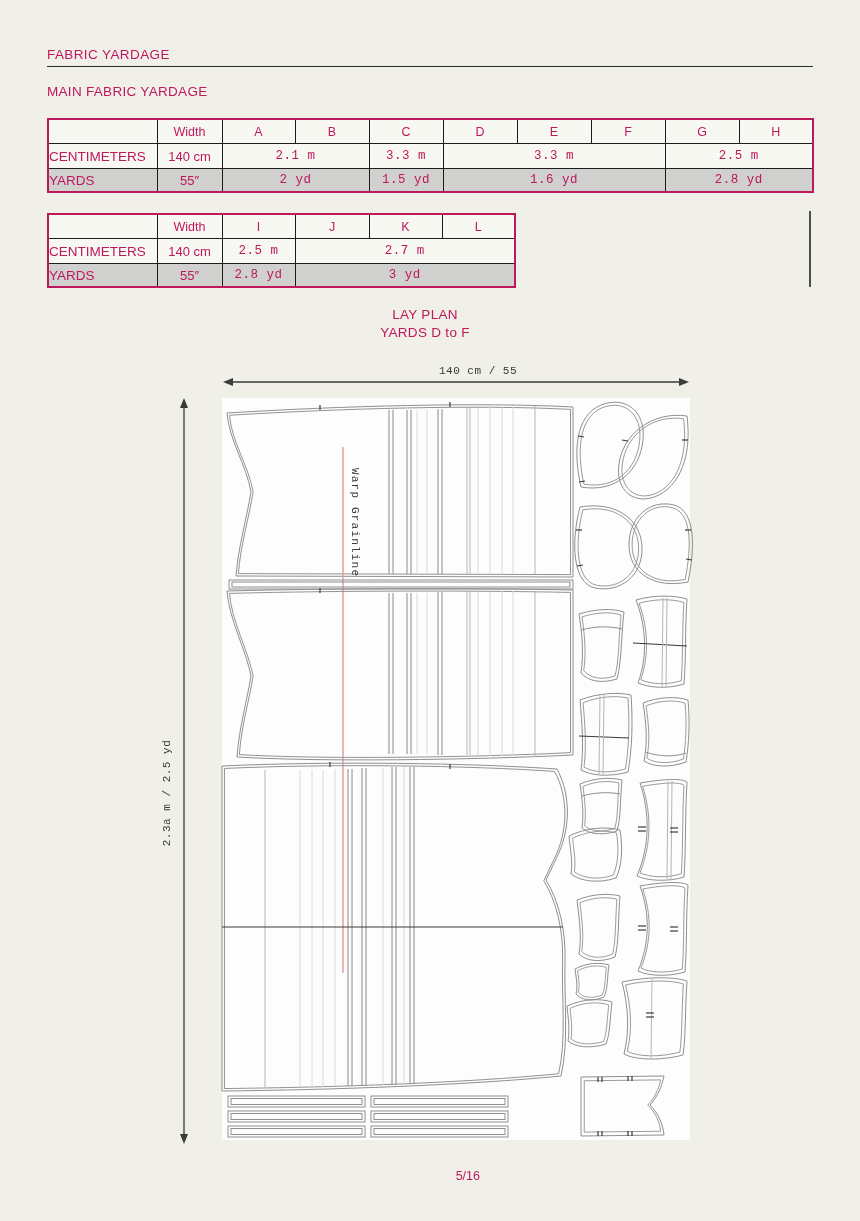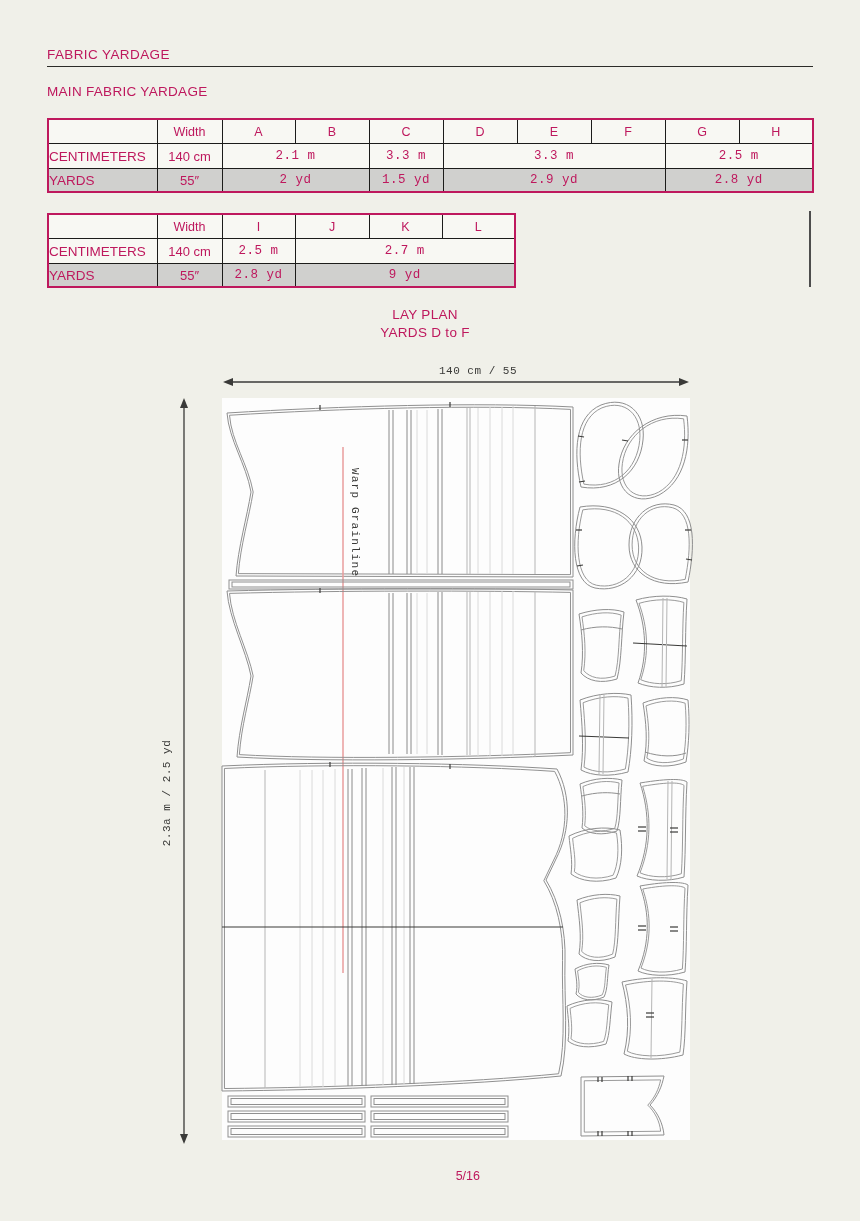--- a/index.html
+++ b/index.html
@@ -73,21 +73,21 @@
       <td class="val" colspan="2">2.1 m</td>
       <td class="val">3.3 m</td>
       <td class="val" colspan="3">3.3 m</td>
       <td class="val" colspan="2">2.5 m</td>
     </tr>
     <tr class="yd">
       <td class="rowlabel">YARDS</td>
       <td>55″</td>
       <td class="val" colspan="2">2 yd</td>
       <td class="val">1.5 yd</td>
-      <td class="val" colspan="3">2.9 yd</td>
+      <td class="val" colspan="3">1.6 yd</td>
       <td class="val" colspan="2">2.8 yd</td>
     </tr>
   </tbody>
     </table>
 
   <table class="yardage" id="table2">
     <colgroup>
         <col style="width:109px">
         <col style="width:65px">
         <col style="width:73px">
@@ -107,21 +107,21 @@
     <tr class="cm">
       <td class="rowlabel">CENTIMETERS</td>
       <td>140 cm</td>
       <td class="val">2.5 m</td>
       <td class="val" colspan="3">2.7 m</td>
     </tr>
     <tr class="yd">
       <td class="rowlabel">YARDS</td>
       <td>55″</td>
       <td class="val">2.8 yd</td>
-      <td class="val" colspan="3">9 yd</td>
+      <td class="val" colspan="3">3 yd</td>
     </tr>
   </tbody>
     </table>
 
   <div class="scroll-thumb"></div>
 
   <div class="layplan-title">
     <div>LAY PLAN</div>
     <div>YARDS D to F</div>
   </div>

